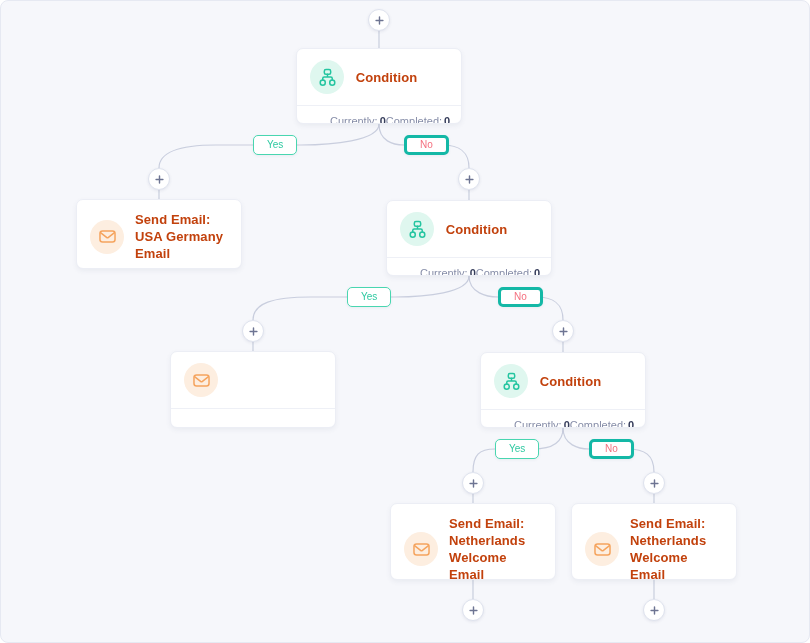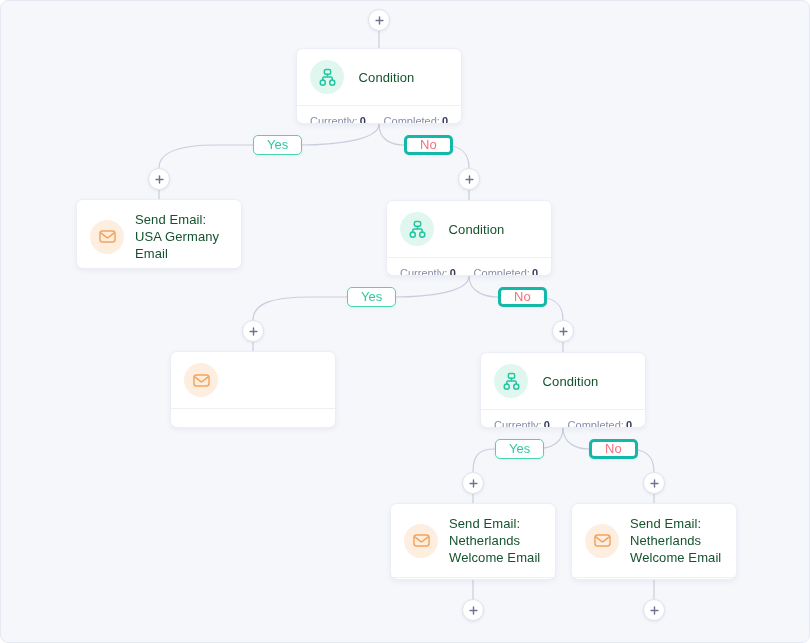--- a/index.html
+++ b/index.html
@@ -60,41 +60,42 @@
     align-items: center;
     justify-content: center;
     margin-right: 11px;
   }
   .node-icon.cond { background: #dff7ef; }
   .node-icon.mail { background: #fdeee0; }
 
   .node-title {
     font-size: 13px;
     line-height: 17px;
-    color: #14532d;
+    color: #c2410c;
     letter-spacing: .1px;
+    font-weight: bold;
   }
   .node-title.center {
     flex: 1;
     text-align: center;
     padding-right: 30px;
   }
   .node-sep {
     height: 1px;
     background: #eef0f6;
     margin: 0;
   }
   .node-foot {
     display: flex;
     align-items: center;
     padding: 9px 13px 10px 13px;
     font-size: 11px;
     color: #868da8;
   }
-  .stat { white-space: nowrap; }
+  .stat { white-space: nowrap; margin-left: 20px; }
   .stat b { color: #353c5a; font-weight: 700; margin-left: 2px; }
   .stat.second { margin-left: auto; text-align: right; }
 
   
   .plus {
     position: absolute;
     width: 22px;
     height: 22px;
     border-radius: 50%;
     background: #ffffff;
@@ -108,21 +109,21 @@
   }
   .plus svg { display: block; }
 
   
   .badge {
     position: absolute;
     height: 20px;
     padding: 0 13px;
     border-radius: 5px;
     background: #ffffff;
-    font-size: 13px;
+    font-size: 10px;
     line-height: 18px;
     display: flex;
     align-items: center;
     justify-content: center;
     box-sizing: border-box;
     box-shadow: 0 1px 3px rgba(70, 80, 120, 0.07);
   }
   .badge.yes {
     border: 1px solid #49d6b0;
     color: #2ec9a1;

